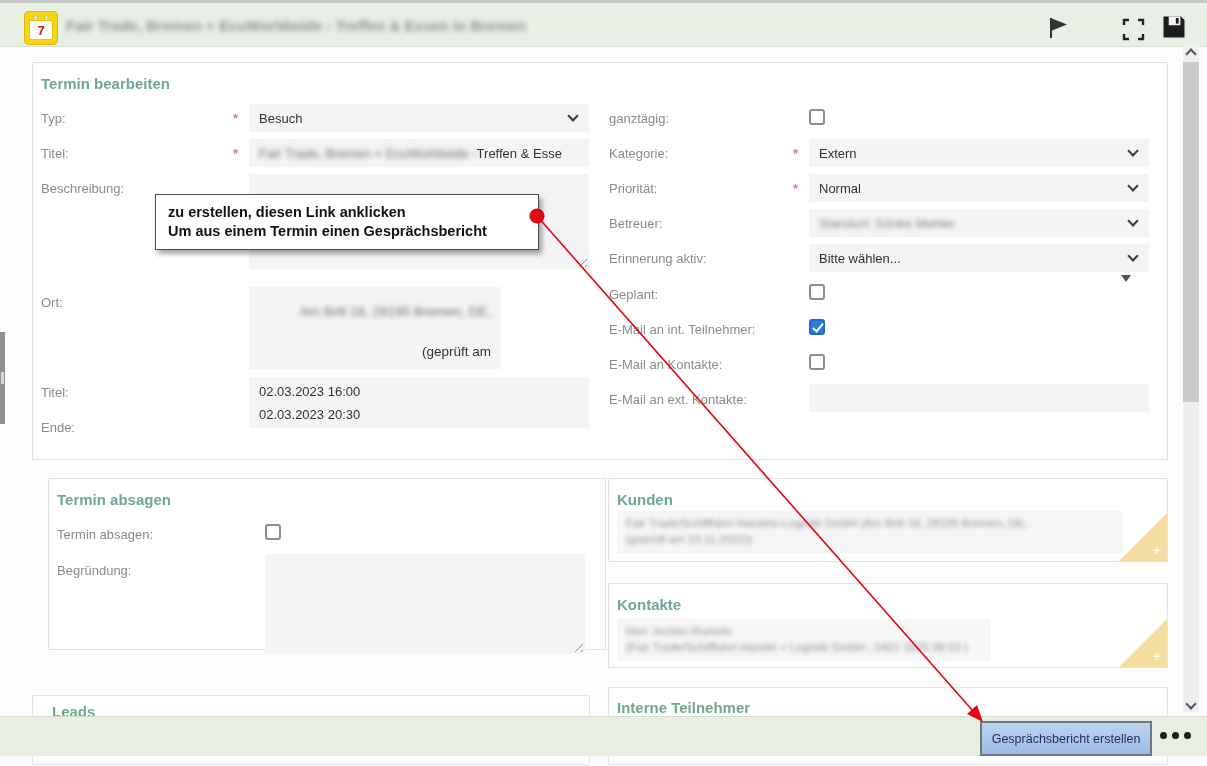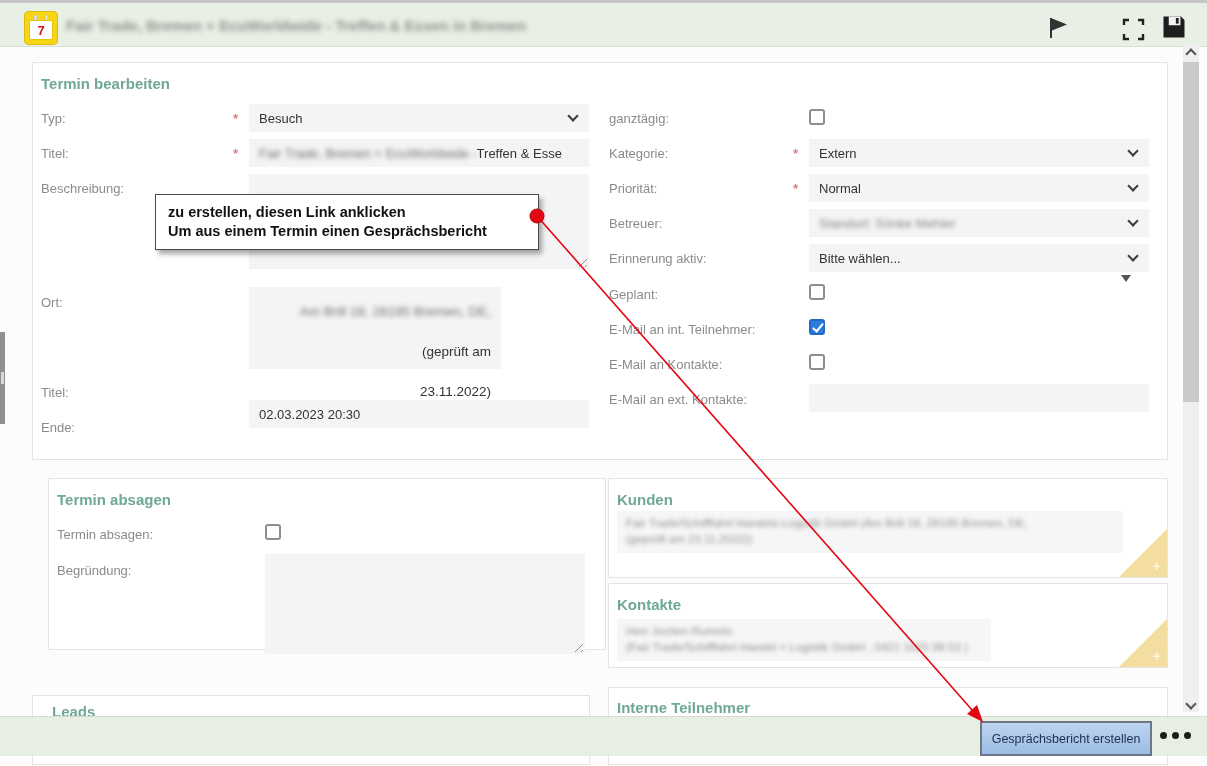--- a/index.html
+++ b/index.html
@@ -129,20 +129,23 @@
     </div>
 
     <div class="lbl" style="left:8px;top:232px">Ort:</div>
     <div class="area" style="left:216px;top:224px;width:252px;height:82px;padding:5px 10px;font-size:13.5px;color:#333;line-height:40px">
       <span class="blur">Am Brill 18, 28195 Bremen, DE,</span>
       <span>(geprüft am</span><br>
       <span>23.11.2022)</span>
     </div>
 
     <div class="lbl" style="left:8px;top:322px">Titel:</div>
+    <div class="field" style="left:216px;top:314px;width:340px;height:28px">
+      <span class="val">02.03.2023 16:00</span>
+    </div>
 
     <div class="lbl" style="left:8px;top:357px">Ende:</div>
     <div class="field" style="left:216px;top:337px;width:340px;height:28px">
       <span class="val">02.03.2023 20:30</span>
     </div>
 
     <div class="lbl" style="left:576px;top:48px">ganztägig:</div>
     <span class="cb" style="left:776px;top:46px"></span>
 
     <div class="lbl" style="left:576px;top:83px">Kategorie:</div>
@@ -190,21 +193,21 @@
   <div class="card" style="left:48px;top:478px;width:558px;height:172px">
     <div class="h2" style="left:8px;top:12px">Termin absagen</div>
     <div class="lbl" style="left:8px;top:48px">Termin absagen:</div>
     <span class="cb" style="left:216px;top:45px"></span>
     <div class="lbl" style="left:8px;top:84px">Begründung:</div>
     <div class="area" style="left:216px;top:75px;width:320px;height:100px">
       <span class="rz"></span>
     </div>
   </div>
 
-  <div class="card" style="left:608px;top:478px;width:560px;height:100px">
+  <div class="card" style="left:608px;top:478px;width:560px;height:84px">
     <div class="h2" style="left:8px;top:12px">Kunden</div>
     <div class="entry" style="left:8px;top:32px;width:506px;height:42px">
       <div>Fair Trade/Schifffahrt Handels-Logistik GmbH (Am Brill 18, 28195 Bremen, DE,</div>
       <div>(geprüft am 23.11.2022))</div>
     </div>
     <span class="fold"></span>
     <span class="fold-plus">+</span>
   </div>
 
   <div class="card" style="left:608px;top:583px;width:560px;height:85px">

